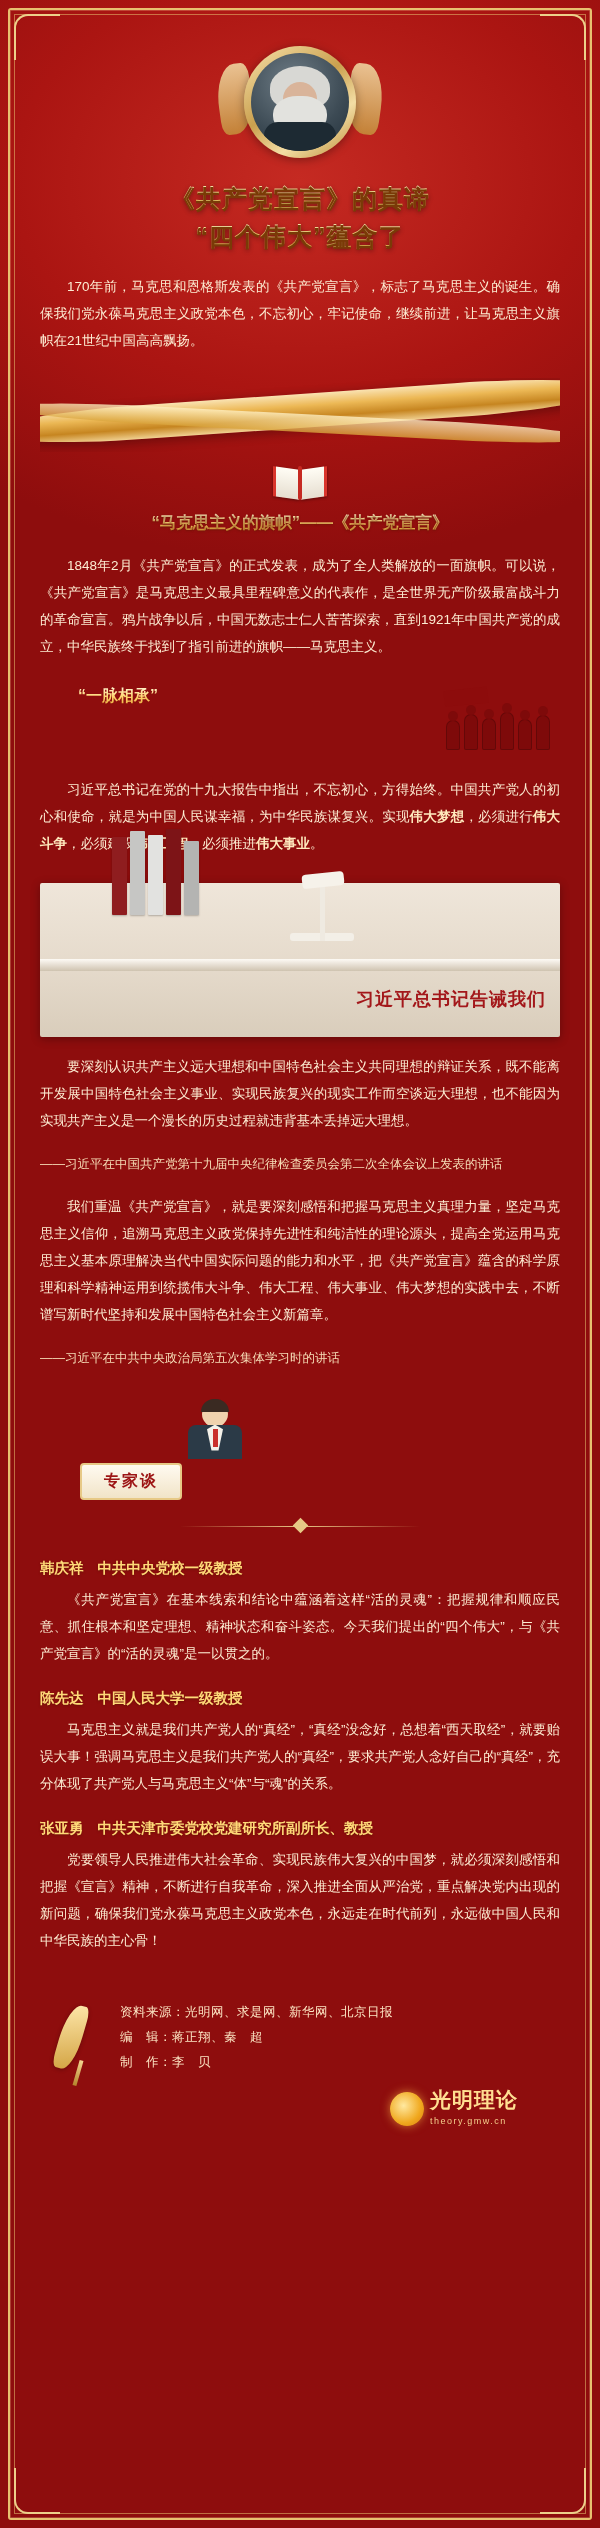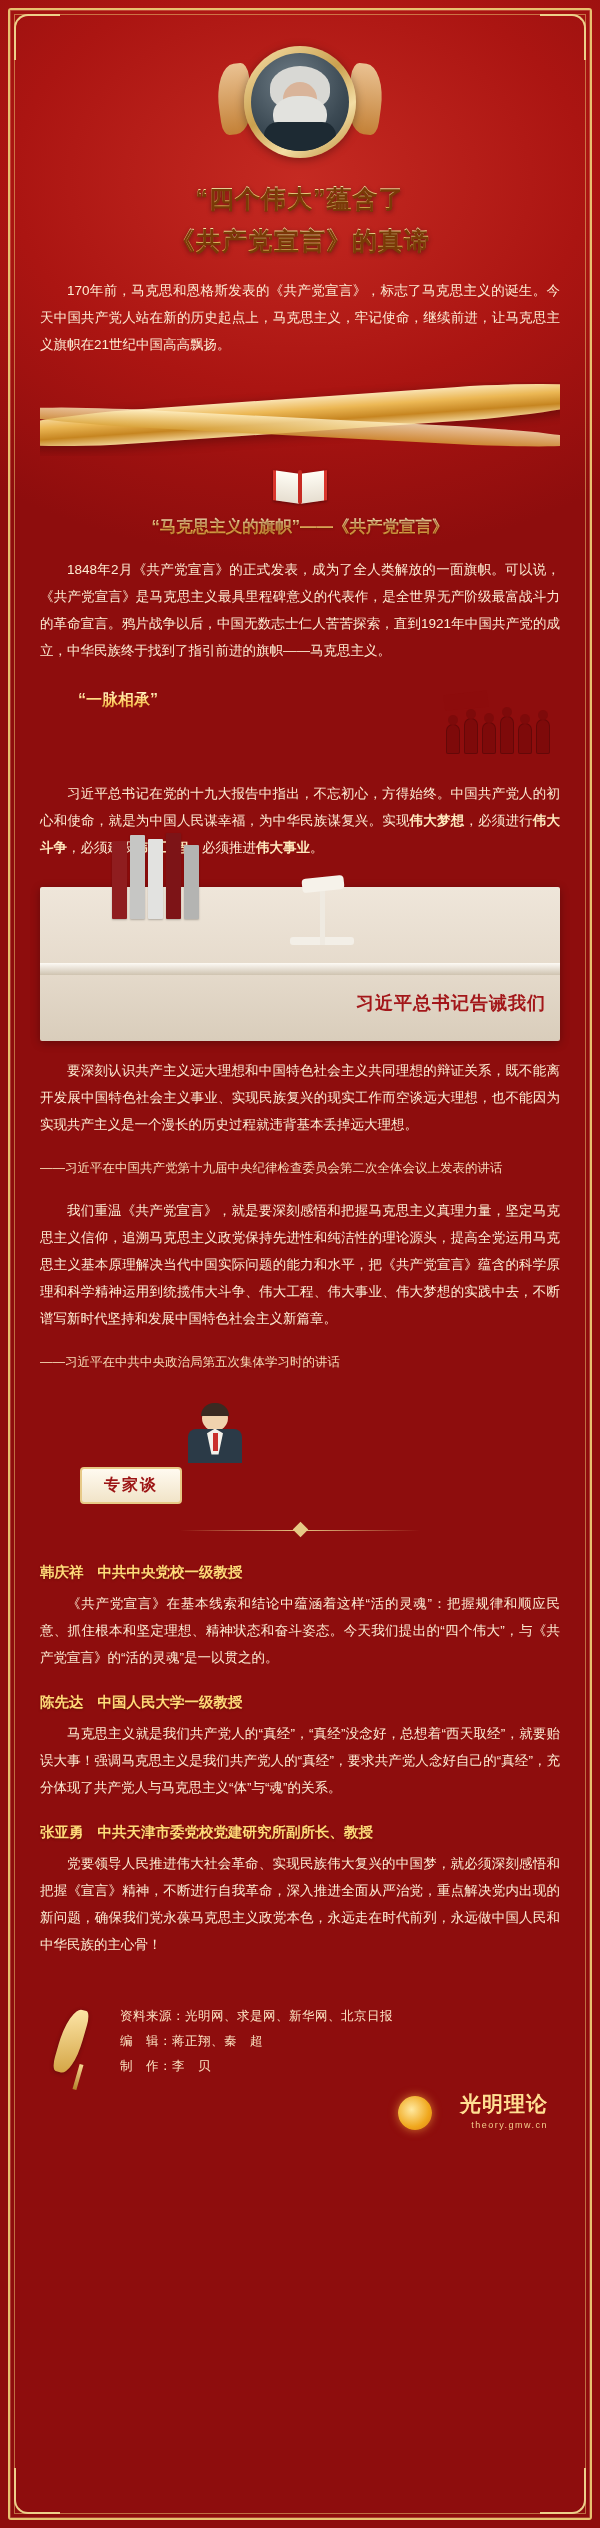--- a/index.html
+++ b/index.html
@@ -299,21 +299,21 @@
   .quill .nib {
     position: absolute; left: 26px; top: 56px; width: 4px; height: 26px;
     background: linear-gradient(180deg,#f4d591,#b5832c);
     transform: rotate(16deg);
   }
   .footer-lines { margin-left: 80px; }
   .footer-lines div {
     color: #fde6c4; font-size: 12.5px; line-height: 2.0; letter-spacing: .5px;
   }
   .logo {
-    position: absolute; right: 12px; bottom: 24px; text-align: right;
+    position: absolute; right: 20px; bottom: 24px; text-align: left;
     width: 150px;
   }
   .logo .sun {
     position: absolute; left: 0; top: 4px; width: 34px; height: 34px;
     border-radius: 50%;
     background: radial-gradient(circle at 40% 40%, #ffe9a0, #f0a81e 60%, #d97b10);
     box-shadow: 0 0 10px rgba(255,190,70,.6);
   }
   .logo .gm {
     margin-left: 40px; font-size: 21px; font-weight: bold; color: #ffdf92;
@@ -344,25 +344,25 @@
         <div class="face">
           <div class="hair"></div>
           <div class="skin"></div>
           <div class="beard"></div>
           <div class="suit"></div>
         </div>
       </div>
     </div>
 
     <div class="title-block">
+      <div class="title-line second">《共产党宣言》的真谛</div>
       <div class="title-line">“四个伟大”蕴含了</div>
-      <div class="title-line second">《共产党宣言》的真谛</div>
-    </div>
-
-    <p class="body">170年前，马克思和恩格斯发表的《共产党宣言》，标志了马克思主义的诞生。今天中国共产党人站在新的历史起点上，马克思主义，牢记使命，继续前进，让马克思主义旗帜在21世纪中国高高飘扬。</p>
+    </div>
+
+    <p class="body">170年前，马克思和恩格斯发表的《共产党宣言》，标志了马克思主义的诞生。确保我们党永葆马克思主义政党本色，不忘初心，牢记使命，继续前进，让马克思主义旗帜在21世纪中国高高飘扬。</p>
 
     <div class="ribbon">
       <div class="sweep"></div>
       <div class="sweep2"></div>
     </div>
 
     <div class="sec-head">
       <div class="book-icon">
         <div class="pg l"></div>
         <div class="pg r"></div>

